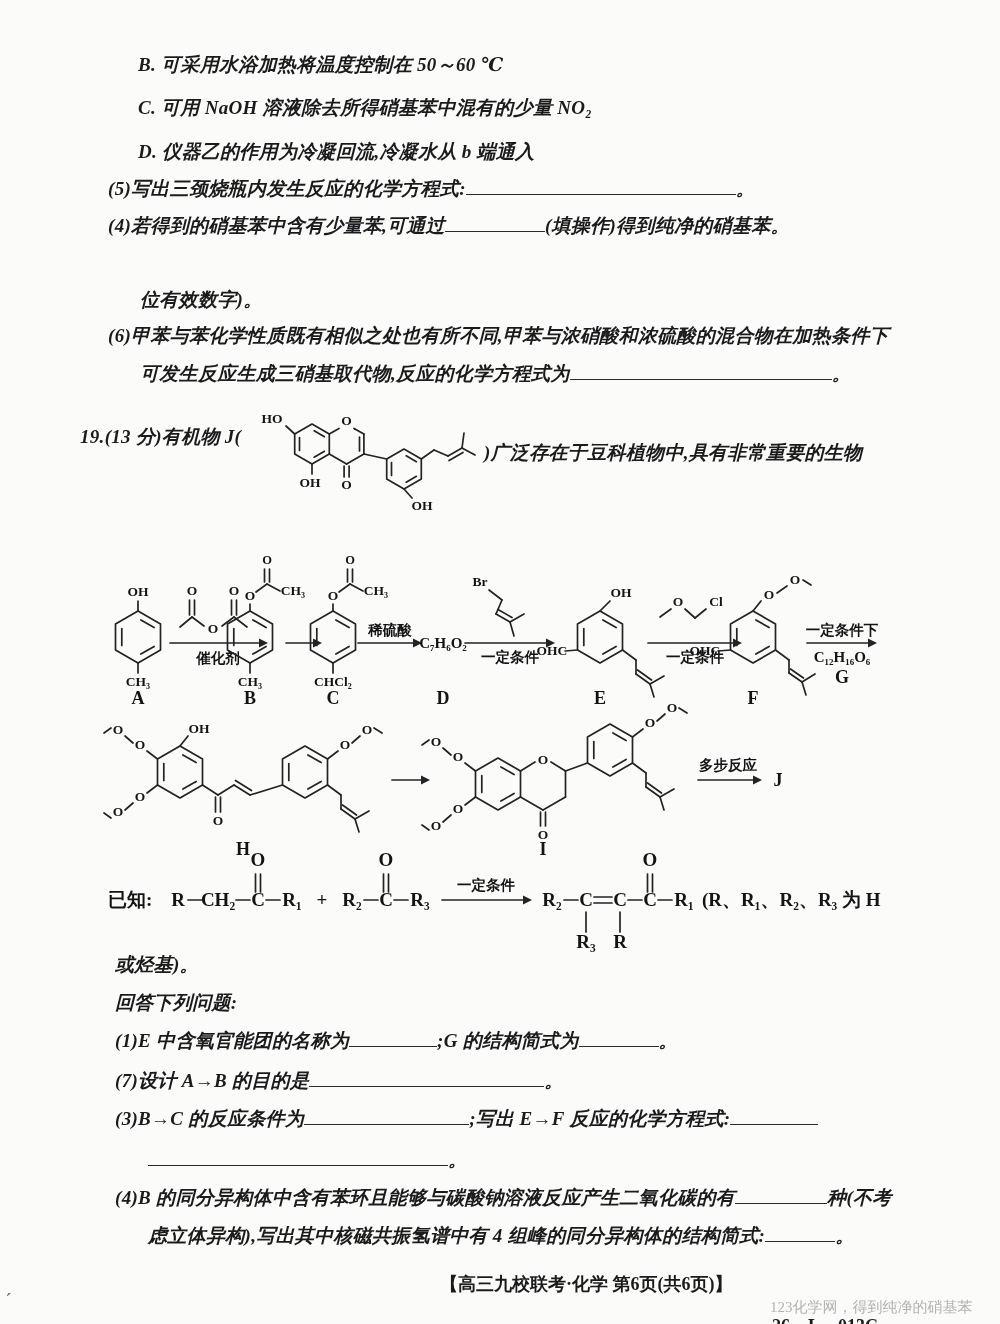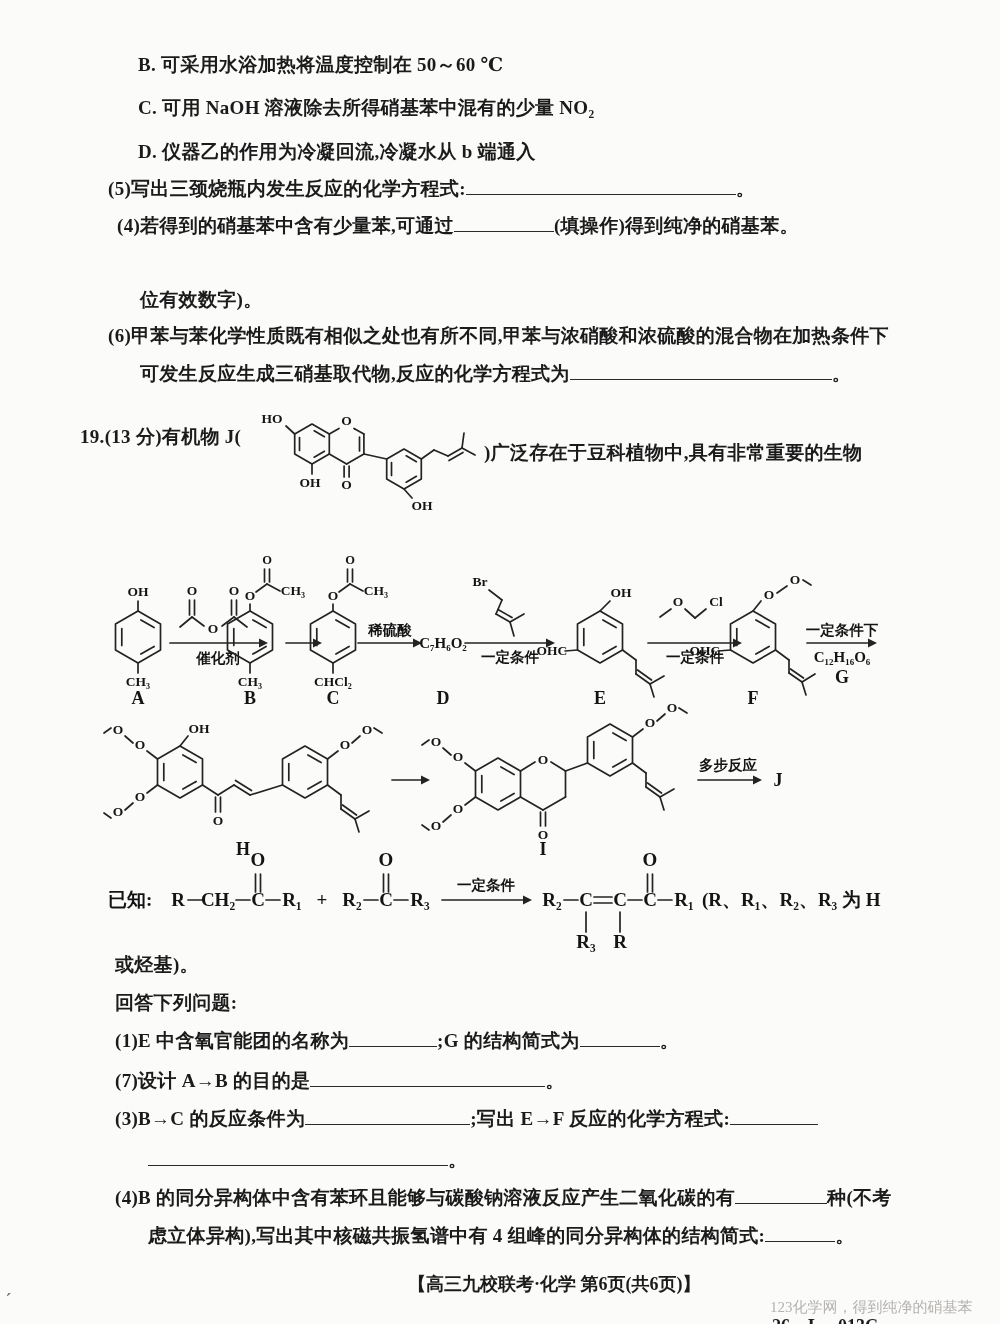--- a/index.html
+++ b/index.html
@@ -1,18 +1,18 @@
 <!DOCTYPE html>
 <html><head>
 <meta charset="utf-8">
 <style>
   html,body{margin:0;padding:0;}
   body{width:1000px;height:1324px;background:#fbfbfa;font-family:"Liberation Serif","DejaVu Serif",serif;color:#1b1b1b;}
   #page{position:relative;width:1000px;height:1324px;overflow:hidden;}
-  .tl{position:absolute;white-space:nowrap;font-size:19px;font-weight:700;letter-spacing:0.3px;}
+  .tl{position:absolute;white-space:nowrap;font-size:19px;font-weight:700;letter-spacing:0.3px;font-style:italic;}
   .blank{display:inline-block;border-bottom:1.6px solid #2a2a2a;height:0.95em;vertical-align:baseline;}
   .svgbox{position:absolute;}
   svg line,svg polygon,svg path{stroke:#232323;stroke-width:1.7;fill:none;stroke-linecap:round;stroke-linejoin:round;}
   svg .ah{fill:#232323;stroke:none;}
   svg text{fill:#141414;font-family:"Liberation Serif","DejaVu Serif",serif;}
   .at{font-size:13.5px;font-weight:700;text-anchor:middle;}
   .at12{font-size:12.5px;font-weight:700;text-anchor:middle;}
   .fm{font-size:15px;font-weight:700;text-anchor:middle;}
   .lt{font-size:18px;font-weight:700;text-anchor:middle;}
   .rg{font-size:14.5px;font-weight:700;text-anchor:middle;}
@@ -43,21 +43,21 @@
     </defs>
   </svg>
 
   <div class="tl" style="left:138px;top:52px">B. 可采用水浴加热将温度控制在 50～60 ℃</div>
   <div class="tl" style="left:138px;top:139px">D. 仪器乙的作用为冷凝回流,冷凝水从 b 端通入</div>
   <div class="tl" style="left:138px;top:95px">C. 可用 NaOH 溶液除去所得硝基苯中混有的少量 NO₂</div>
 
   <div class="tl" style="left:108px;top:176px">
     <span>(5)写出三颈烧瓶内发生反应的化学方程式:</span><span class="blank" style="width:270px"></span><span>。</span>
   </div>
-  <div class="tl" style="left:117px;top:213px">
+  <div class="tl" style="left:108px;top:213px">
     <span>(4)若得到的硝基苯中含有少量苯,可通过</span><span class="blank" style="width:100px"></span><span>(填操作)得到纯净的硝基苯。</span>
   </div>
   <div class="tl" style="left:140px;top:287px">位有效数字)。</div>
   <div class="tl" style="left:108px;top:323px">(6)甲苯与苯化学性质既有相似之处也有所不同,甲苯与浓硝酸和浓硫酸的混合物在加热条件下</div>
   <div class="tl" style="left:140px;top:361px">
     <span>可发生反应生成三硝基取代物,反应的化学方程式为</span><span class="blank" style="width:262px"></span><span>。</span>
   </div>
 
   <div class="tl" style="left:80px;top:424px">19.(13 分)有机物 J(</div>
   <div class="tl" style="left:484px;top:440px">)广泛存在于豆科植物中,具有非常重要的生物</div>
@@ -373,17 +373,17 @@
     <span class="blank" style="width:300px"></span><span>。</span>
   </div>
   <div class="tl" style="left:115px;top:1185px">
     <span>(4)B 的同分异构体中含有苯环且能够与碳酸钠溶液反应产生二氧化碳的有</span><span class="blank" style="width:92px"></span><span>种(不考</span>
   </div>
   <div class="tl" style="left:148px;top:1223px">
     <span>虑立体异构),写出其中核磁共振氢谱中有 4 组峰的同分异构体的结构简式:</span><span class="blank" style="width:70px"></span><span>。</span>
   </div>
 
   <div class="footer" style="left:6px;top:1276px;color:#777">ˏ</div>
-  <div class="footer" style="left:408px;top:1272px">【高三九校联考·化学  第6页(共6页)】</div>
+  <div class="footer" style="left:440px;top:1272px">【高三九校联考·化学  第6页(共6页)】</div>
   <div class="footer" style="left:772px;top:1316px">26—L—013C</div>
   <div class="watermark" style="left:770px;top:1298px">123化学网，得到纯净的硝基苯</div>
 
 </div>
 
 </body></html>

